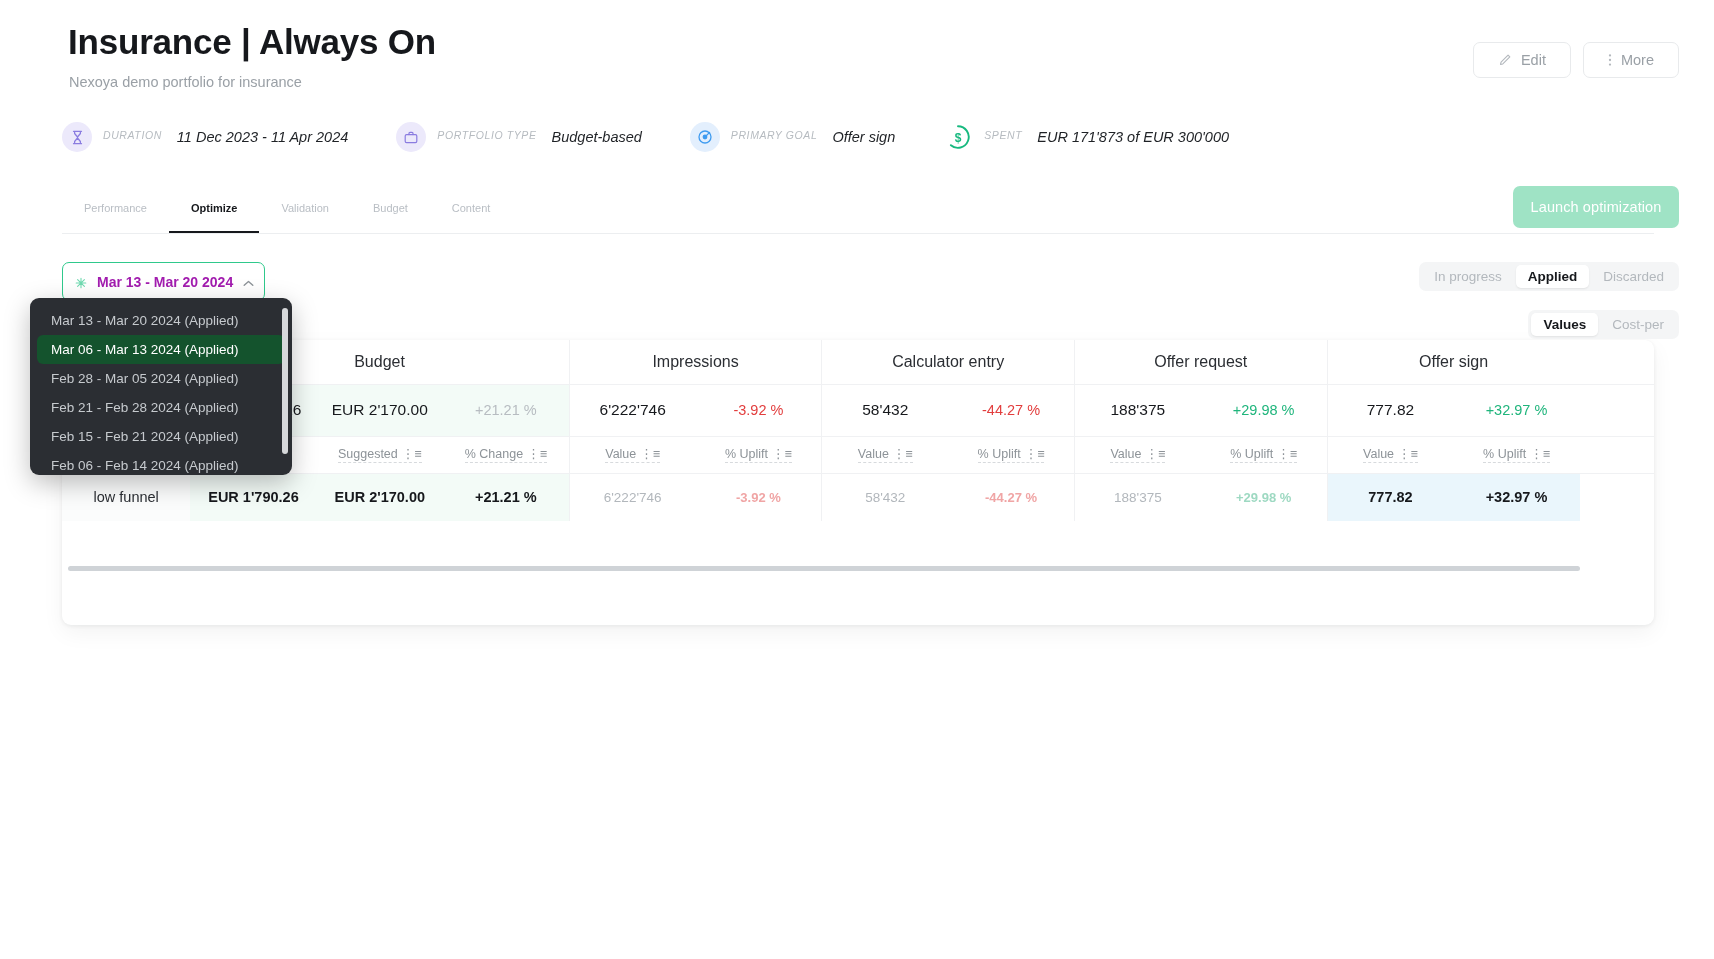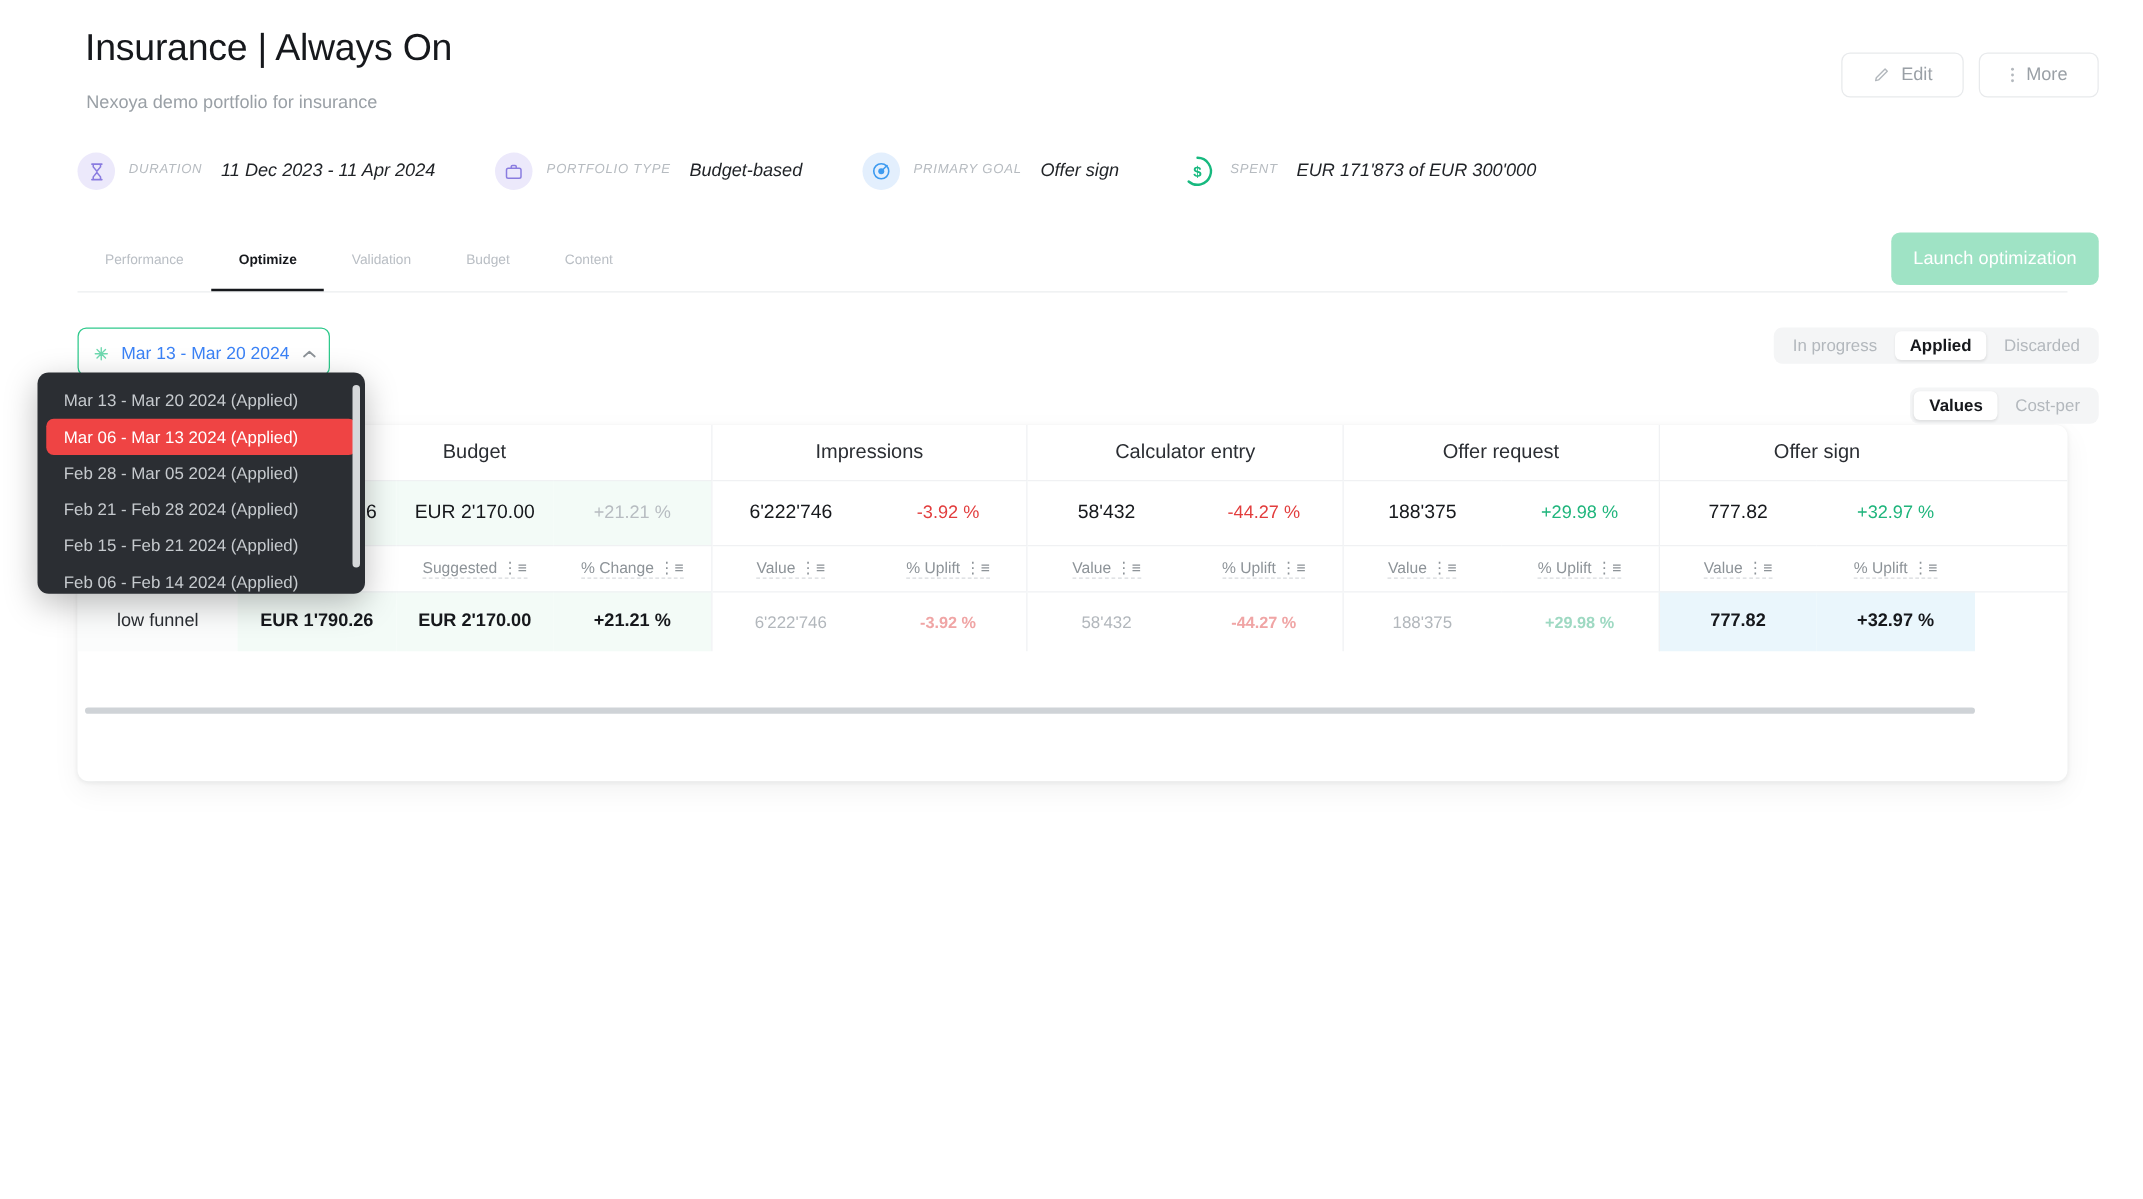--- a/index.html
+++ b/index.html
@@ -10,21 +10,21 @@
     font-family: "Liberation Sans", sans-serif;
     color: #1f2226;
     overflow: hidden;
   }
   .page { position: relative; width: 1714px; height: 959px; }
 
   
   .header { position: absolute; left: 0; top: 0; width: 1714px; }
   .title {
     position: absolute; left: 68px; top: 22px;
-    font-size: 30px; font-weight: 400; letter-spacing: -0.2px;
+    font-size: 35px; font-weight: 700; letter-spacing: -0.2px;
     color: #16181c; white-space: nowrap; text-align: right;
   }
   .subtitle {
     position: absolute; left: 69px; top: 74px;
     font-size: 14.5px; color: #9aa0a6; font-weight: 400;
   }
   .hdr-actions { position: absolute; right: 35px; top: 42px; display: flex; gap: 12px; padding-left: 31px; }
   .hdr-btn {
     display: flex; align-items: center; justify-content: center; gap: 9px;
     height: 36px; padding: 0 24px;
@@ -67,42 +67,42 @@
     display: flex; align-items: center; justify-content: center;
     font-size: 14.5px; font-weight: 500; cursor: pointer; letter-spacing: 0.1px;
   }
 
   
   .date-pill {
     position: absolute; left: 62px; top: 262px;
     height: 39px; min-width: 196px;
     border: 1.6px solid #2fc98c; border-radius: 7px; background: #ffffff;
     display: flex; align-items: center; gap: 10px; padding: 0 10px 0 12px;
-    font-size: 14px; font-weight: 400; color: #3b82f6; cursor: pointer;
+    font-size: 14px; font-weight: 700; color: #a21caf; cursor: pointer;
     z-index: 60;
   }
   .sparkle { width: 12px; height: 12px; flex: none; }
   .caret-up { margin-left: auto; }
 
   
   .dropdown {
     position: absolute; left: 30px; top: 298px;
     width: 262px; height: 177px;
     background: #2b2e33; border-radius: 9px;
     box-shadow: 0 8px 26px rgba(0,0,0,0.26);
     overflow: hidden; z-index: 80;
     padding: 8px 0 0 0;
   }
   .dd-list { position: relative; }
   .dd-item {
     height: 29px; margin: 0 7px; padding: 0 14px;
     display: flex; align-items: center; border-radius: 6px;
     font-size: 13.5px; color: #c6cace; cursor: pointer; white-space: nowrap;
   }
-  .dd-item.selected { background: #ef4444; color: #ffffff; }
+  .dd-item.selected { background: #14532d; color: #ffffff; }
   .dd-scroll-track {
     position: absolute; right: 4px; top: 8px; width: 6px; height: 162px;
     border-radius: 3px; background: transparent;
   }
   .dd-scroll-thumb {
     position: absolute; right: 4px; top: 10px; width: 6px; height: 146px;
     border-radius: 3px; background: #d6d8da;
   }
 
   

